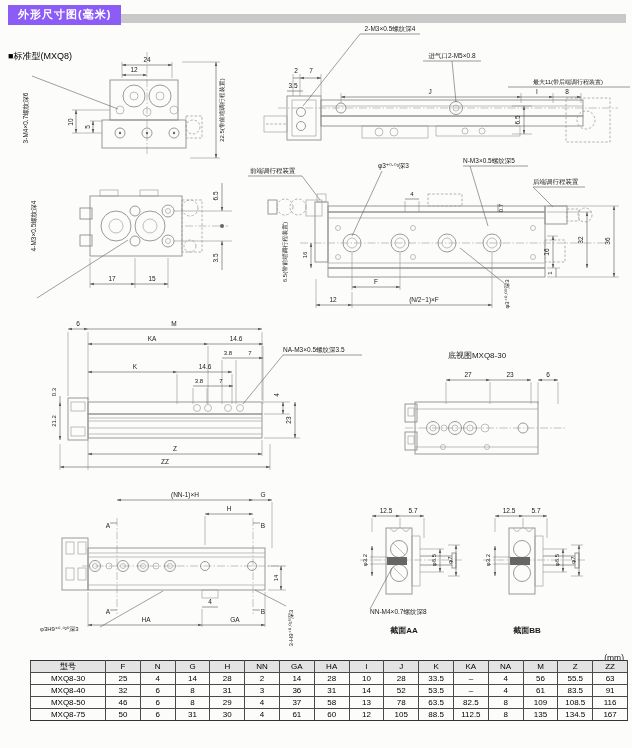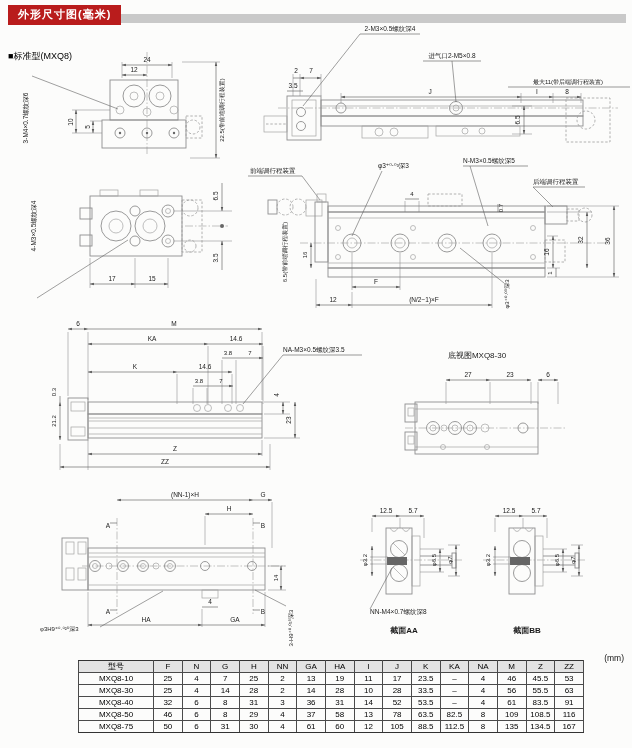--- a/index.html
+++ b/index.html
@@ -1,38 +1,38 @@
 <!DOCTYPE html>
 <html><head>
 <meta charset="utf-8">
 <style>
   html,body { margin:0; padding:0; background:#ffffff; }
   .page { position:relative; width:632px; height:748px; background:#fcfcfb; overflow:hidden;
           font-family:"Liberation Sans","DejaVu Sans",sans-serif; }
   .hdr { position:absolute; top:5px; left:8px; right:6px; display:flex; align-items:flex-end; }
-  .hdr-title { background:#b91c1c; color:#ffffff; font-size:11px; font-weight:bold;
+  .hdr-title { background:#8b5cf6; color:#ffffff; font-size:11px; font-weight:bold;
                padding:2px 10px 3px; letter-spacing:1px; white-space:nowrap; }
   .hdr-bar { flex:1; height:9px; background:#c9c9c9; margin-bottom:2px; }
   .subtitle { position:absolute; top:27px; left:8px; font-size:9px; color:#000;margin-top:23px; }
   .mm-note { position:absolute; top:646px; right:8px; font-size:8.5px; color:#111;margin-top:7px; }
   svg.draw { position:absolute; top:0; left:0; }
   svg text { fill:#1a1a1a; font-size:7px; }
   .mid { text-anchor:middle; }
   .t6 { font-size:6px; } .t65 { font-size:6.5px; } .t8 { font-size:8px; }
   .cap { font-size:8px; font-weight:bold; }
   .ol  { stroke:#8f8f8f; fill:none; stroke-width:0.9; }
   .ol2 { stroke:#a3a3a3; fill:none; stroke-width:0.7; }
   .od  { stroke:#a0a0a0; fill:none; stroke-width:0.8; stroke-dasharray:2.5 1.8; }
   .cl  { stroke:#9b9b9b; fill:none; stroke-width:0.6; stroke-dasharray:8 2 1.5 2; }
   .dl  { stroke:#555555; fill:none; stroke-width:0.6; }
   .xl  { stroke:#7d7d7d; fill:none; stroke-width:0.5; }
   .ldr { stroke:#606060; fill:none; stroke-width:0.6; }
   .fill { fill:#666; stroke:none; }
-  .dims-table { position:absolute; top:660px; left:30px; width:506px; border-collapse:collapse;
-                table-layout:fixed; font-size:8px; color:#000;margin-left:48px; }
+  .dims-table { position:absolute; top:660px; left:30px; width:598px; border-collapse:collapse;
+                table-layout:fixed; font-size:8px; color:#000; }
   .dims-table th, .dims-table td { border:1px solid #4a4a4a; text-align:center; padding:0;
                 height:11px; line-height:11px; overflow:hidden; white-space:nowrap; font-weight:normal; }
   .dims-table th { background:#e3e3e3; border-top:1.5px solid #333; }
   .dims-table th:first-child { width:74px; }
   .dims-table tr:last-child td { border-bottom:1.5px solid #333; }
 </style>
 </head>
 <body>
 
 <div class="page">
@@ -527,38 +527,20 @@
           <th>J</th>
           <th>K</th>
           <th>KA</th>
           <th>NA</th>
           <th>M</th>
           <th>Z</th>
           <th>ZZ</th>
         </tr>
       </thead>
     <tbody>
-        <tr>
-          <td>MXQ8-10</td>
-          <td>25</td>
-          <td>4</td>
-          <td>7</td>
-          <td>25</td>
-          <td>2</td>
-          <td>13</td>
-          <td>19</td>
-          <td>11</td>
-          <td>17</td>
-          <td>23.5</td>
-          <td>–</td>
-          <td>4</td>
-          <td>46</td>
-          <td>45.5</td>
-          <td>53</td>
-        </tr>
         <tr>
           <td>MXQ8-30</td>
           <td>25</td>
           <td>4</td>
           <td>14</td>
           <td>28</td>
           <td>2</td>
           <td>14</td>
           <td>28</td>
           <td>10</td>

